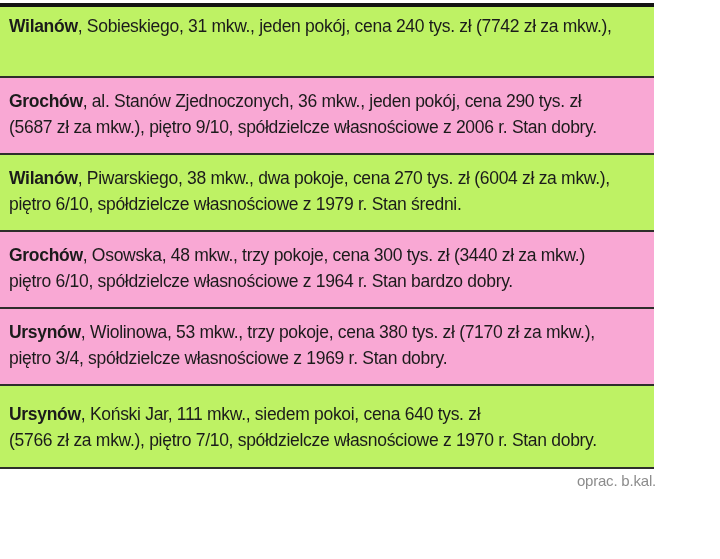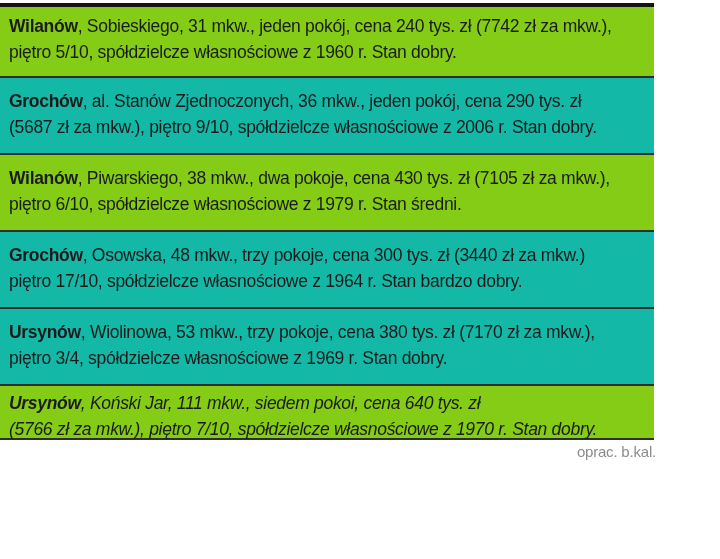--- a/index.html
+++ b/index.html
@@ -18,33 +18,32 @@
     }
     .listing-row {
       box-sizing: border-box;
       height: 77px;
       border-bottom: 2px solid #2e2e2b;
       padding: 10px 6px 0 9px;
       font-size: 17.5px;
       line-height: 26px;
       color: #1b1b1b;
       letter-spacing: -0.3px;
-      background: #14b8a6;
+      background: #f9a8d4;
     }
     .listing-row.shaded {
-      background: #84cc16;
+      background: #bef264;
     }
     .listing-row.first {
       height: 71px;
       padding-top: 6px;
     }
     .listing-row.last {
-      height: 54px;
-      padding-top: 4px;
-      font-style: italic;
+      height: 83px;
+      padding-top: 15px;
     }
     .district {
       font-weight: bold;
     }
     .listing-line {
       white-space: nowrap;
     }
     .credit-line {
       box-sizing: border-box;
       width: 656px;
@@ -56,36 +55,35 @@
       letter-spacing: -0.2px;
     }
   </style>
 </head>
 <body>
 
 <div class="listings-table">
 
   <div class="listing-row shaded first">
     <div class="listing-line"><span class="district">Wilanów</span><span>, Sobieskiego, 31 mkw., jeden pokój, cena 240 tys. zł (7742 zł za mkw.),</span></div>
-    <div class="listing-line">piętro 5/10, spółdzielcze własnościowe z 1960 r. Stan dobry.</div>
   </div>
 
   <div class="listing-row">
     <div class="listing-line"><span class="district">Grochów</span><span>, al. Stanów Zjednoczonych, 36 mkw., jeden pokój, cena 290 tys. zł</span></div>
     <div class="listing-line">(5687 zł za mkw.), piętro 9/10, spółdzielcze własnościowe z 2006 r. Stan dobry.</div>
   </div>
 
   <div class="listing-row shaded">
-    <div class="listing-line"><span class="district">Wilanów</span><span>, Piwarskiego, 38 mkw., dwa pokoje, cena 430 tys. zł (7105 zł za mkw.),</span></div>
+    <div class="listing-line"><span class="district">Wilanów</span><span>, Piwarskiego, 38 mkw., dwa pokoje, cena 270 tys. zł (6004 zł za mkw.),</span></div>
     <div class="listing-line">piętro 6/10, spółdzielcze własnościowe z 1979 r. Stan średni.</div>
   </div>
 
   <div class="listing-row">
     <div class="listing-line"><span class="district">Grochów</span><span>, Osowska, 48 mkw., trzy pokoje, cena 300 tys. zł (3440 zł za mkw.)</span></div>
-    <div class="listing-line">piętro 17/10, spółdzielcze własnościowe z 1964 r. Stan bardzo dobry.</div>
+    <div class="listing-line">piętro 6/10, spółdzielcze własnościowe z 1964 r. Stan bardzo dobry.</div>
   </div>
 
 
   <div class="listing-row">
     <div class="listing-line"><span class="district">Ursynów</span><span>, Wiolinowa, 53 mkw., trzy pokoje, cena 380 tys. zł (7170 zł za mkw.),</span></div>
     <div class="listing-line">piętro 3/4, spółdzielcze własnościowe z 1969 r. Stan dobry.</div>
   </div>
 
   <div class="listing-row shaded last">
     <div class="listing-line"><span class="district">Ursynów</span><span>, Koński Jar, 111 mkw., siedem pokoi, cena 640 tys. zł</span></div>

